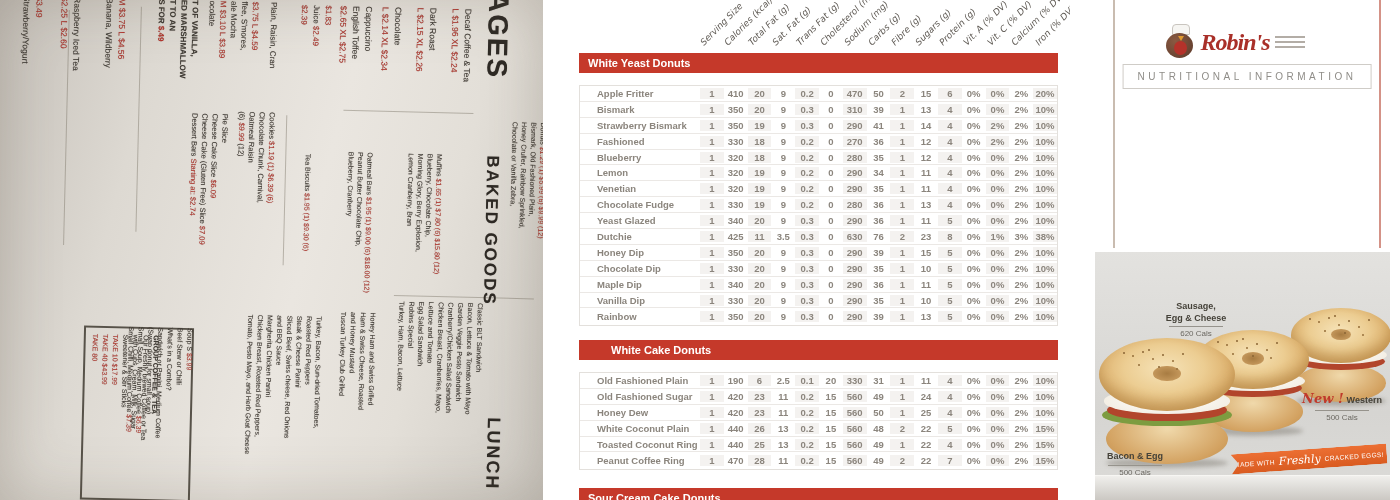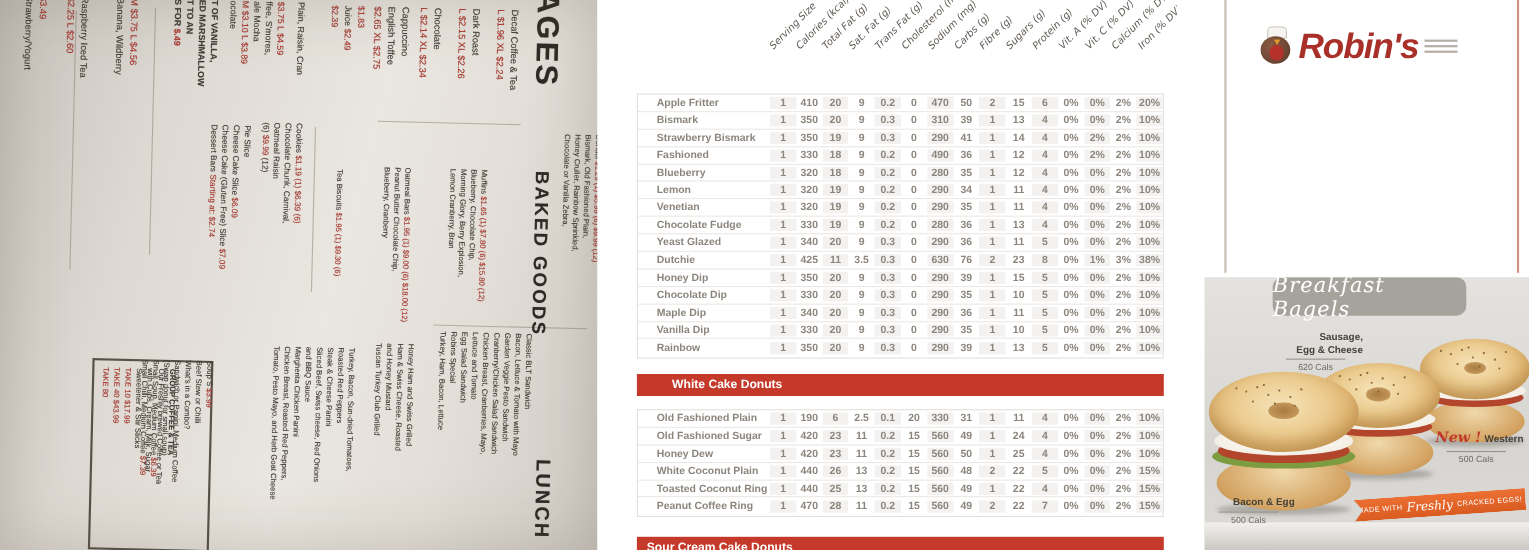--- a/index.html
+++ b/index.html
@@ -50,22 +50,22 @@
   .mascot{position:relative;width:30px;height:36px;flex:0 0 auto;}
   .mascot .hat{position:absolute;left:7px;top:0;width:16px;height:9px;background:#f6f5f2;
     border:1px solid #c9c5bf;border-radius:4px 4px 1px 1px;}
   .mascot .body{position:absolute;left:1px;top:9px;width:27px;height:25px;border-radius:50%;
     background:radial-gradient(circle at 35% 32%,#8a5a42,#5c3a2b);}
   .mascot .belly{position:absolute;left:9px;top:17px;width:13px;height:14px;border-radius:50%;
     background:#b5322a;}
   .mascot .beak{position:absolute;left:13px;top:12px;width:0;height:0;
     border-left:3px solid transparent;border-right:3px solid transparent;
     border-top:5px solid #e09a2f;}
-  .logo-script{font-family:Liberation Sans, sans-serif;font-style:italic;font-weight:bold;
-    font-size:32px;color:#a93029;letter-spacing:-1px;line-height:1;}
+  .logo-script{font-family:Liberation Serif, serif;font-style:italic;font-weight:bold;
+    font-size:24px;color:#a93029;letter-spacing:-1px;line-height:1;}
   .tagbars{display:flex;flex-direction:column;gap:2.5px;}
   .tagbars i{display:block;width:30px;height:2.5px;background:#b3ada6;}
   .nibox{position:absolute;top:64px;left:177px;transform:translateX(-50%);
     border:1px solid #cfccc7;background:#fff;padding:6px 14px;font-size:10px;
     letter-spacing:3.5px;color:#8f8d88;white-space:nowrap;}
   .ipara{position:absolute;width:258px;left:177px;transform:translateX(-50%);
     text-align:center;font-family:"DejaVu Sans",sans-serif;font-style:italic;
     font-size:8.5px;line-height:1.6;color:#8b857e;}
   .ip1{top:128px;} .ip2{top:171px;}
 
@@ -97,21 +97,21 @@
   .bagel .hole{position:absolute;left:40%;top:22%;width:20%;height:12%;border-radius:50%;
     background:radial-gradient(#a87c42,#cfa265);}
   .bagel .seeds{position:absolute;left:18%;top:11%;width:2px;height:2px;border-radius:50%;
     background:#8a6534;box-shadow:9px 3px 0 #936d38,19px -1px 0 #8a6534,29px 6px 0 #97713c,
     39px 2px 0 #8a6534,49px 8px 0 #936d38,59px 1px 0 #8a6534,15px 12px 0 #936d38,
     35px 14px 0 #8a6534,53px 16px 0 #97713c,25px -3px 0 #8a6534;}
   .bgl1{left:4px;top:86px;width:136px;height:126px;z-index:3;}
   .bgl2{left:102px;top:78px;width:112px;height:102px;z-index:2;}
   .bgl3{left:196px;top:56px;width:100px;height:94px;z-index:1;}
   .plabel{position:absolute;text-align:center;color:#454239;z-index:5;}
-  .plabel .nm{font-weight:bold;font-size:9px;line-height:1.3;text-align:right;}
+  .plabel .nm{font-weight:bold;font-size:9px;line-height:1.3;}
   .plabel .rule{height:1px;background:#96938c;margin:2px auto;width:54px;}
   .plabel .cal{font-size:8px;color:#6b6862;}
   .lbl-sausage{left:58px;top:49px;width:86px;}
   .lbl-western{left:204px;top:139px;width:86px;}
   .lbl-bacon{left:-2px;top:199px;width:84px;}
   .newred{color:#c0392b;font-family:"DejaVu Serif",serif;font-style:italic;
     font-weight:bold;font-size:13px;margin-right:3px;}
   .ribbon{position:absolute;left:136px;top:197px;width:156px;height:20px;z-index:6;
     background:linear-gradient(#ec6f33,#d95b20);transform:rotate(-4deg);
     clip-path:polygon(0 0,100% 0,100% 100%,0 100%,5% 50%);
@@ -265,20 +265,21 @@
           <div class="ln"><span class="">with Cups, Cream, Milk, Sugar</span></div>
           <div class="ln"><span class="">Sweetener &amp; Stir Sticks</span></div>
           <div class="ln"><span class="red ">TAKE 10  $17.99</span></div>
           <div class="ln"><span class="red ">TAKE 40  $43.99</span></div>
           <div class="ln"><span class="red ">TAKE 80</span></div>
         </div>
       </div>
   </div>
 
   <div class="ntable" id="ntable">
+    <div class="banner bn0">White Yeast Donuts</div>
     <div class="rowswrap rw0" id="rows0">
         <div class="trow">
           <span class="tname">Apple Fritter</span>
           <span class="tcell">1</span>
           <span class="tcell">410</span>
           <span class="tcell">20</span>
           <span class="tcell">9</span>
           <span class="tcell">0.2</span>
           <span class="tcell">0</span>
           <span class="tcell">470</span>
@@ -328,21 +329,21 @@
           <span class="tcell">10%</span>
         </div>
         <div class="trow">
           <span class="tname">Fashioned</span>
           <span class="tcell">1</span>
           <span class="tcell">330</span>
           <span class="tcell">18</span>
           <span class="tcell">9</span>
           <span class="tcell">0.2</span>
           <span class="tcell">0</span>
-          <span class="tcell">490</span>
+          <span class="tcell">270</span>
           <span class="tcell">36</span>
           <span class="tcell">1</span>
           <span class="tcell">12</span>
           <span class="tcell">4</span>
           <span class="tcell">0%</span>
           <span class="tcell">2%</span>
           <span class="tcell">2%</span>
           <span class="tcell">10%</span>
         </div>
         <div class="trow">
@@ -683,20 +684,21 @@
           <span class="belly"></span>
           <span class="beak"></span>
       </div>
       <div class="logo-script">Robin's</div>
       <div class="tagbars">
           <i></i>
           <i></i>
           <i></i>
         </div>
     </div>
+    <div class="nibox">NUTRITIONAL INFORMATION</div>
   </div>
 
   <div class="promo">
     <div class="counter"></div>
 
     <div class="bagel bgl3">
       <span class="btm"></span>
         <span class="meat"></span>
         <span class="cheese"></span>
         <span class="egg"></span>
@@ -716,23 +718,20 @@
     <div class="bagel bgl1">
       <span class="btm"></span>
         <span class="lettuce"></span>
         <span class="meat"></span>
         <span class="egg"></span>
       <span class="top"></span>
         <span class="hole"></span>
         <span class="seeds"></span>
     </div>
 
-    <div class="ptitle">
-      <span>Breakfast Bagels</span>
-    </div>
 
     <div class="plabel lbl-sausage">
       <div class="nm">Sausage,</div>
       <div class="nm">Egg &amp; Cheese</div>
       <div class="rule"></div>
       <div class="cal">620 Cals</div>
     </div>
     <div class="plabel lbl-western">
       <div class="nm"><span class="newred">New !</span><span>Western</span></div>
       <div class="rule"></div>

